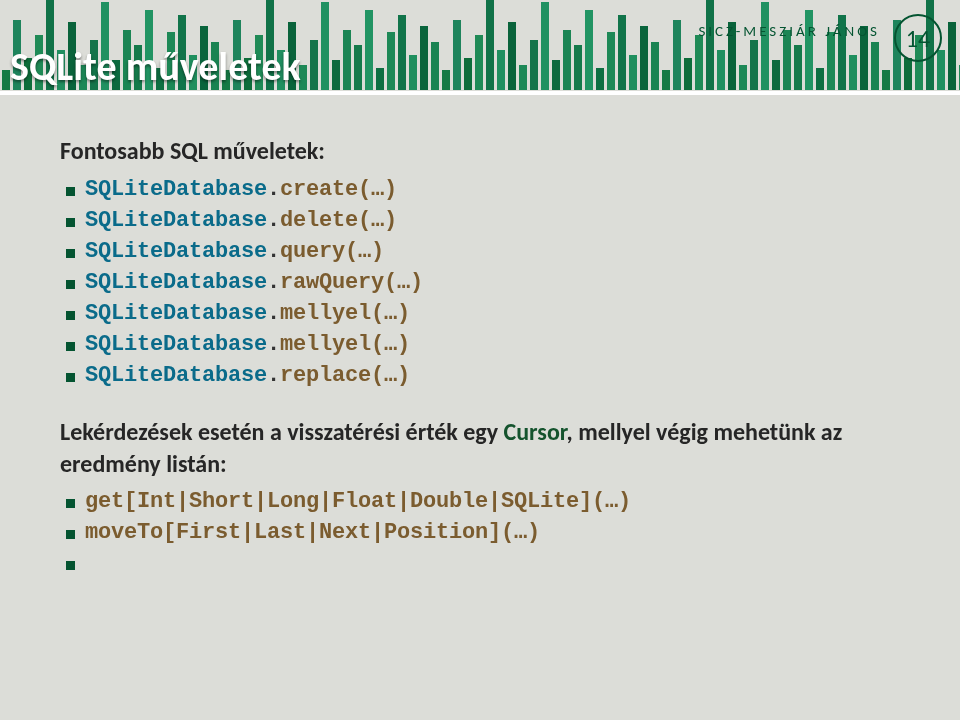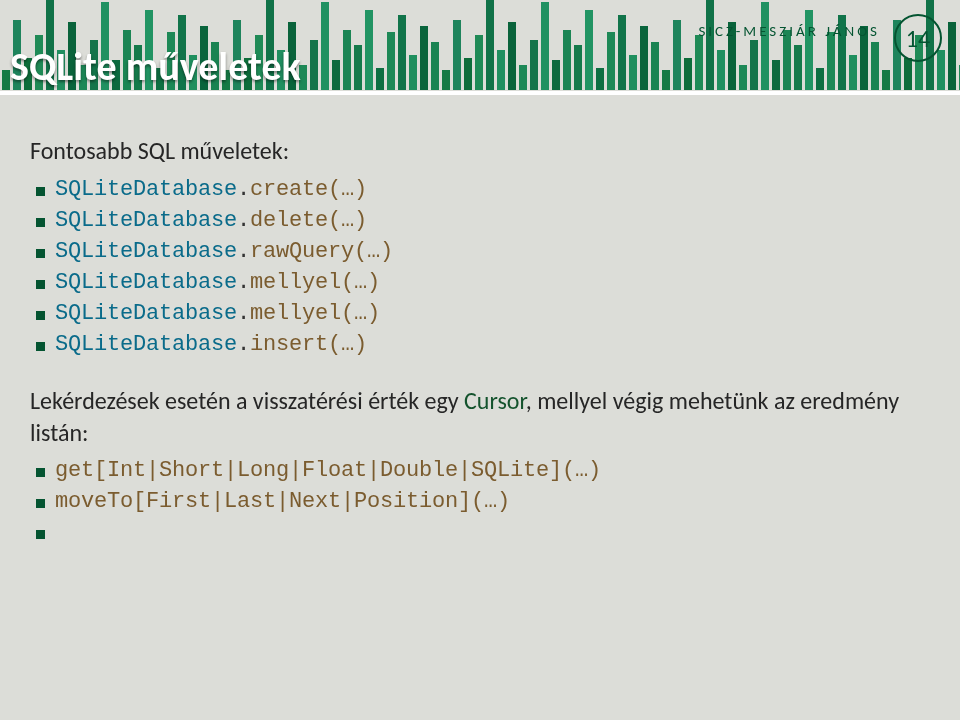--- a/index.html
+++ b/index.html
@@ -56,24 +56,25 @@
   .title {
     position: absolute;
     top: 42px;
     left: 10px;
     font-size: 40px;
     font-weight: 700;
     color: #fff;
     text-shadow: 0 2px 3px rgba(0,0,0,0.45);
   }
   .content {
-    padding: 40px 58px 0 30px;
+    padding: 40px 58px 0 60px;
     font-size: 24px;
     color: #262626;
     line-height: 1.32;
+    font-weight: bold;
   }
   .subhead { margin-bottom: 8px; }
   .list { list-style: none; margin-left: 6px; margin-bottom: 26px; }
   .list li { display: flex; align-items: flex-start; margin-bottom: 2px; }
   .bullet {
     width: 9px;
     height: 9px;
     background: #045431;
     margin-top: 12px;
     margin-right: 10px;
@@ -195,33 +196,37 @@
       <li>
         <span class="bullet"></span>
         <span class="mono"><span class="m-cls">SQLiteDatabase</span><span class="m-punc">.</span><span class="m-mtd">create(…)</span></span>
       </li>
       <li>
         <span class="bullet"></span>
         <span class="mono"><span class="m-cls">SQLiteDatabase</span><span class="m-punc">.</span><span class="m-mtd">delete(…)</span></span>
       </li>
       <li>
         <span class="bullet"></span>
+        <span class="mono"><span class="m-cls">SQLiteDatabase</span><span class="m-punc">.</span><span class="m-mtd">query(…)</span></span>
+      </li>
+      <li>
+        <span class="bullet"></span>
         <span class="mono"><span class="m-cls">SQLiteDatabase</span><span class="m-punc">.</span><span class="m-mtd">rawQuery(…)</span></span>
       </li>
       <li>
         <span class="bullet"></span>
         <span class="mono"><span class="m-cls">SQLiteDatabase</span><span class="m-punc">.</span><span class="m-mtd">mellyel(…)</span></span>
       </li>
       <li>
         <span class="bullet"></span>
         <span class="mono"><span class="m-cls">SQLiteDatabase</span><span class="m-punc">.</span><span class="m-mtd">mellyel(…)</span></span>
       </li>
       <li>
         <span class="bullet"></span>
-        <span class="mono"><span class="m-cls">SQLiteDatabase</span><span class="m-punc">.</span><span class="m-mtd">insert(…)</span></span>
+        <span class="mono"><span class="m-cls">SQLiteDatabase</span><span class="m-punc">.</span><span class="m-mtd">replace(…)</span></span>
       </li>
     </ul>
 
   <div class="para">
     <span>Lekérdezések esetén a visszatérési érték egy </span><span class="m-cursor">Cursor</span><span>, mellyel végig mehetünk az eredmény listán:</span>
   </div>
   <ul class="list" id="list2">
       <li>
         <span class="bullet"></span>
         <span class="mono m-mtd">get[Int|Short|Long|Float|Double|SQLite](…)</span>

